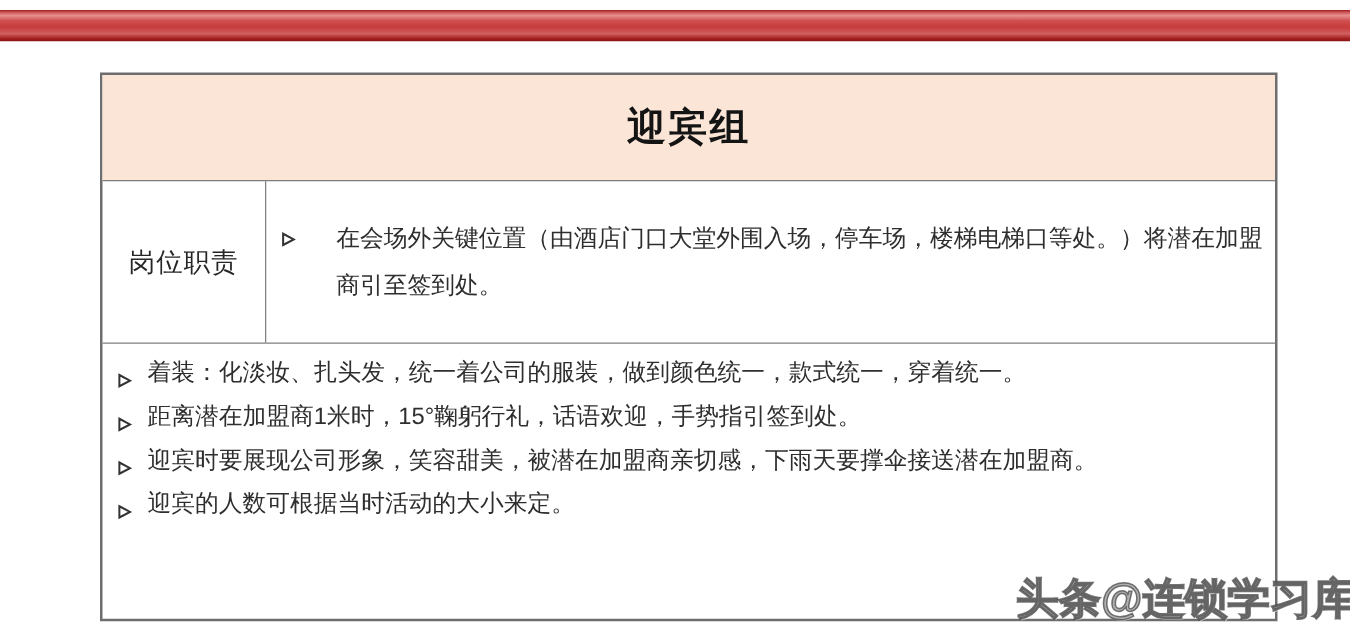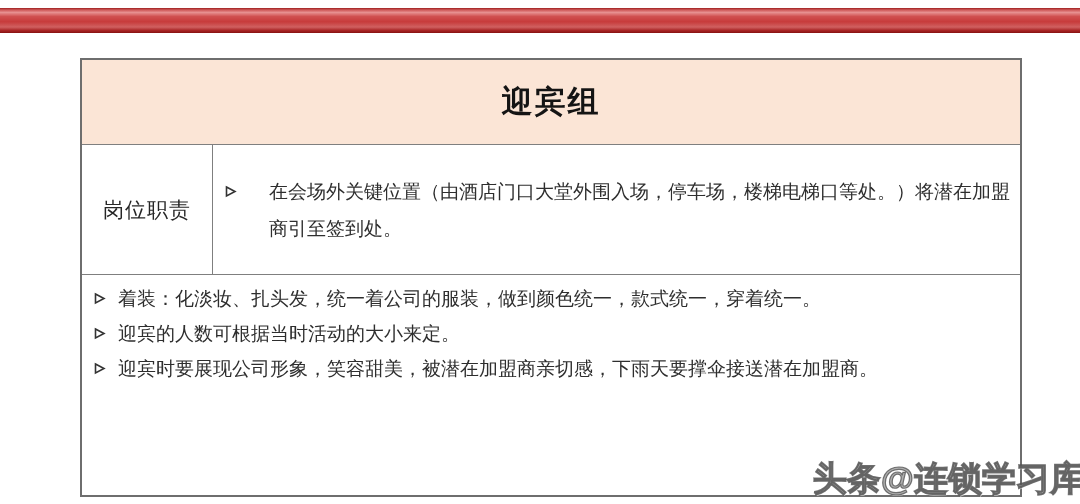--- a/index.html
+++ b/index.html
@@ -84,21 +84,21 @@
   }
   .content-top { padding-top: 6px; }
 
   .bullet {
     display: flex;
     align-items: flex-start;
     font-size: 19px;
     color: #2e2e2e;
   }
   .row-duties .bullet { line-height: 37px; gap: 20px; }
-  .row-report .bullet { line-height: 35px; }
+  .row-report .bullet { line-height: 35px; align-items: center; }
   .bullet-marker {
     flex: 0 0 24px;
     display: flex;
     justify-content: flex-start;
   }
   .row-duties .bullet-marker svg { margin-top: 12px; }
   .row-report .bullet-marker svg { margin-top: 11px; }
   .bullet-text { flex: 1 1 auto; }
 
   
@@ -144,38 +144,46 @@
 
       <div class="bullet">
         <span class="bullet-marker">
           <svg width="12" height="13" viewBox="0 0 12 13">
               <path d="M1.5 2 L10 6.5 L1.5 11 Z" fill="none" stroke="#333" stroke-width="1.6"></path>
             </svg>
         </span>
         <span class="bullet-text">着装：化淡妆、扎头发，统一着公司的服装，做到颜色统一，款式统一，穿着统一。</span>
       </div>
 
+      <div class="bullet">
+        <span class="bullet-marker">
+          <svg width="12" height="13" viewBox="0 0 12 13">
+              <path d="M1.5 2 L10 6.5 L1.5 11 Z" fill="none" stroke="#333" stroke-width="1.6"></path>
+            </svg>
+        </span>
+        <span class="bullet-text">距离潜在加盟商1米时，15°鞠躬行礼，话语欢迎，手势指引签到处。</span>
+      </div>
 
+
+      <div class="bullet">
+        <span class="bullet-marker">
+          <svg width="12" height="13" viewBox="0 0 12 13">
+              <path d="M1.5 2 L10 6.5 L1.5 11 Z" fill="none" stroke="#333" stroke-width="1.6"></path>
+            </svg>
+        </span>
+        <span class="bullet-text">迎宾时要展现公司形象，笑容甜美，被潜在加盟商亲切感，下雨天要撑伞接送潜在加盟商。</span>
+      </div>
 
       <div class="bullet">
         <span class="bullet-marker">
           <svg width="12" height="13" viewBox="0 0 12 13">
               <path d="M1.5 2 L10 6.5 L1.5 11 Z" fill="none" stroke="#333" stroke-width="1.6"></path>
             </svg>
         </span>
         <span class="bullet-text">迎宾的人数可根据当时活动的大小来定。</span>
       </div>
 
-      <div class="bullet">
-        <span class="bullet-marker">
-          <svg width="12" height="13" viewBox="0 0 12 13">
-              <path d="M1.5 2 L10 6.5 L1.5 11 Z" fill="none" stroke="#333" stroke-width="1.6"></path>
-            </svg>
-        </span>
-        <span class="bullet-text">迎宾时要展现公司形象，笑容甜美，被潜在加盟商亲切感，下雨天要撑伞接送潜在加盟商。</span>
-      </div>
-
     </div>
   </div>
 
 </div>
 
 <div class="watermark">头条@连锁学习库</div>
 
 </body></html>

